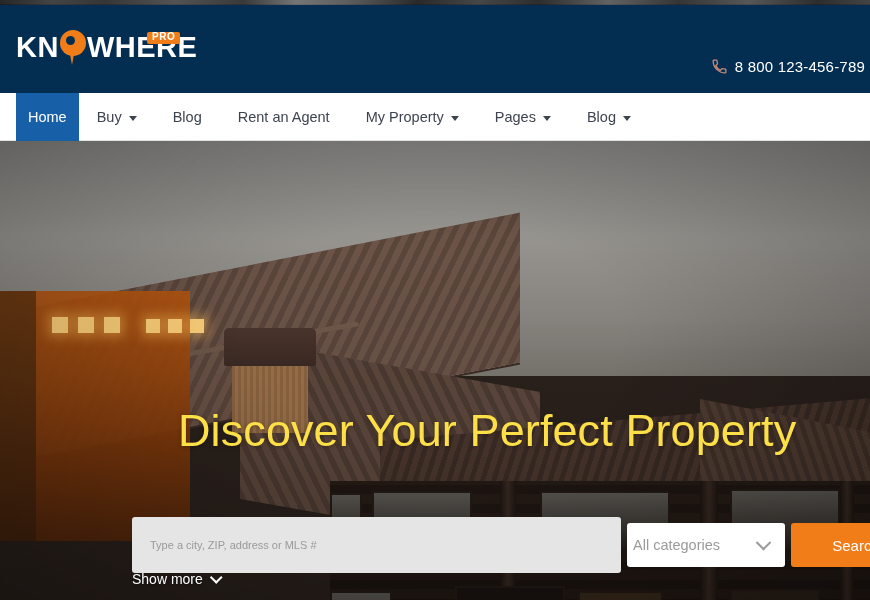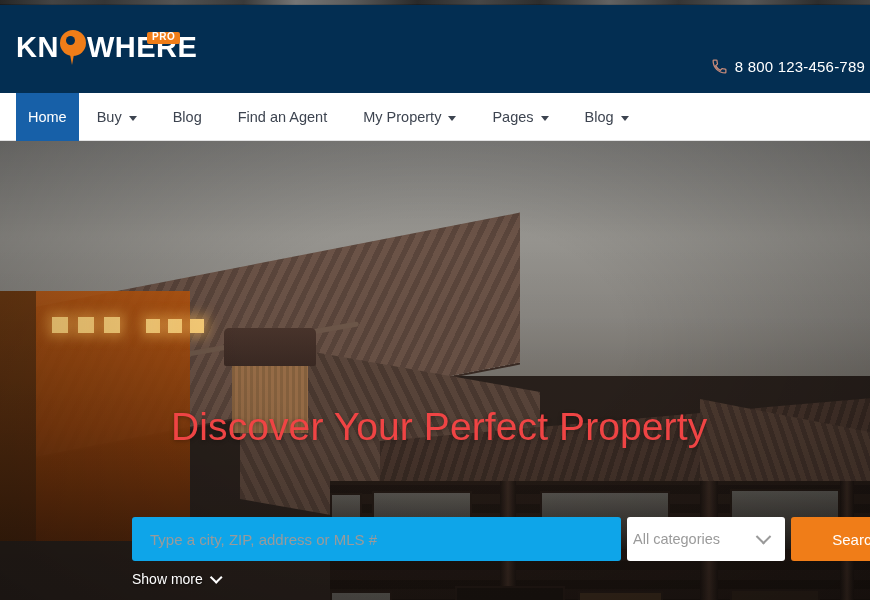--- a/index.html
+++ b/index.html
@@ -168,33 +168,33 @@
   .win-d.glass { background:linear-gradient(180deg,#5d5a55 0%,#3a3631 70%,#241f1b 100%); }
   .hero-vignette {
     position:absolute; inset:0;
     background:
       radial-gradient(ellipse at 50% 42%,rgba(0,0,0,0) 30%,rgba(0,0,0,.28) 100%),
       linear-gradient(180deg,rgba(0,0,0,.10) 0%,rgba(0,0,0,0) 22%,rgba(0,0,0,.12) 100%);
   }
 
   
   .hero-title {
-    position:absolute; left:171px; top:264px;
-    font-size:39px; font-weight:400; color:#ef4444;
+    position:absolute; left:178px; top:264px;
+    font-size:45px; font-weight:400; color:#fde047;
     white-space:nowrap; letter-spacing:.1px;
     text-shadow:0 1px 4px rgba(0,0,0,.30);
     z-index:10;
   }
   .searchbar {
     position:absolute; left:132px; top:376px; z-index:10;
     display:flex; align-items:center; gap:6px;
   }
   .search-input {
-    width:489px; height:44px; background:#0ea5e9; border:none; border-radius:3px;
-    padding:0 18px; font-size:15px; color:#46494d;
+    width:489px; height:56px; background:#e5e5e5; border:none; border-radius:3px;
+    padding:0 18px; font-size:11px; color:#46494d;
     font-family:"Liberation Sans", sans-serif; outline:none;
   }
   .search-input::placeholder { color:#9a9a9a; }
   .cat-select {
     width:158px; height:44px; background:#ffffff; border-radius:3px;
     display:flex; align-items:center; justify-content:space-between;
     padding:0 16px 0 6px; font-size:14.5px; color:#9a9a9a; cursor:pointer;
   }
   .chev {
     width:11px; height:11px; border-right:2px solid #9a9a9a;
@@ -256,21 +256,21 @@
       <span>Buy</span>
       <span class="caret"></span>
     </div>
 
     <div class="nav-item">
       <span>Blog</span>
     </div>
 
 
     <div class="nav-item">
-      <span>Find an Agent</span>
+      <span>Rent an Agent</span>
     </div>
 
     <div class="nav-item">
       <span>My Property</span>
       <span class="caret"></span>
     </div>
 
     <div class="nav-item">
       <span>Pages</span>
       <span class="caret"></span>

